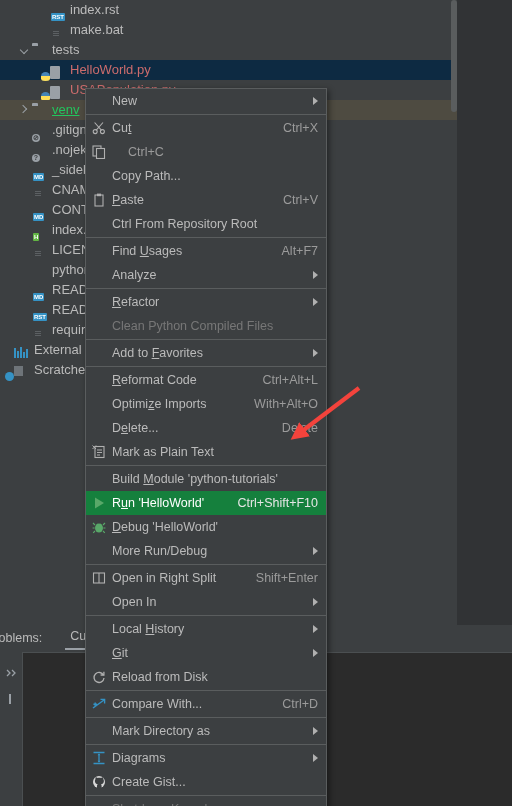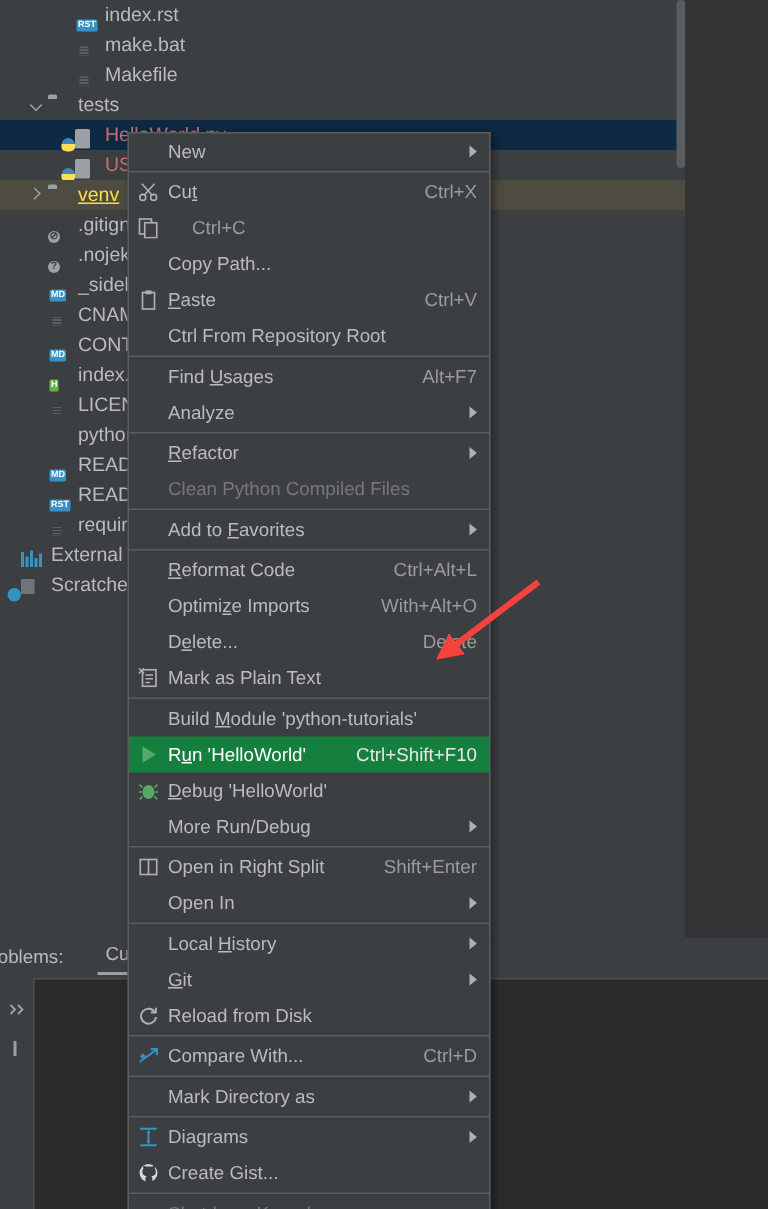--- a/index.html
+++ b/index.html
@@ -157,21 +157,21 @@
   .ic-python-pkg {
     width: 12px; height: 14px; margin: 1px 0 0 2px;
     background: #9aa0a6; border-radius: 1px; position: relative;
   }
   .ic-python-pkg::after {
     content: ""; position: absolute; right: 1px; bottom: 1px;
     width: 5px; height: 4px; background: #3c3f41;
   }
 
   .c-py { color: #cc6c6c; }
-  .c-venv { color: #fde047; text-decoration: underline; }
+  .c-venv { color: #22c55e; text-decoration: underline; }
 
   
   #right-gap {
     position: absolute;
     left: 457px; top: 0;
     width: 55px; height: 625px;
     background: #313335;
   }
   #tree-scrollbar {
     position: absolute;
@@ -307,26 +307,20 @@
           <span style="display: inline-block; flex: 0 0 auto; width: 36px;"></span>
           <span class="twisty" style="visibility: hidden;"></span>
           <span class="ticon"><span class="ic-doc"><span class="ic-badge bg-rst">RST</span></span></span>
           <span class="tlabel">index.rst</span>
         </div>
         <div class="tree-row">
           <span style="display: inline-block; flex: 0 0 auto; width: 36px;"></span>
           <span class="twisty" style="visibility: hidden;"></span>
           <span class="ticon"><span class="ic-doc"><span class="lines"></span></span></span>
           <span class="tlabel">make.bat</span>
-        </div>
-        <div class="tree-row">
-          <span style="display: inline-block; flex: 0 0 auto; width: 36px;"></span>
-          <span class="twisty" style="visibility: hidden;"></span>
-          <span class="ticon"><span class="ic-doc"><span class="lines"></span></span></span>
-          <span class="tlabel">Makefile</span>
         </div>
         <div class="tree-row">
           <span style="display: inline-block; flex: 0 0 auto; width: 18px;"></span>
           <span class="twisty down"></span>
           <span class="ticon"><span class="ic-folder"></span></span>
           <span class="tlabel">tests</span>
         </div>
         <div class="tree-row selected">
           <span style="display: inline-block; flex: 0 0 auto; width: 36px;"></span>
           <span class="twisty" style="visibility: hidden;"></span>

